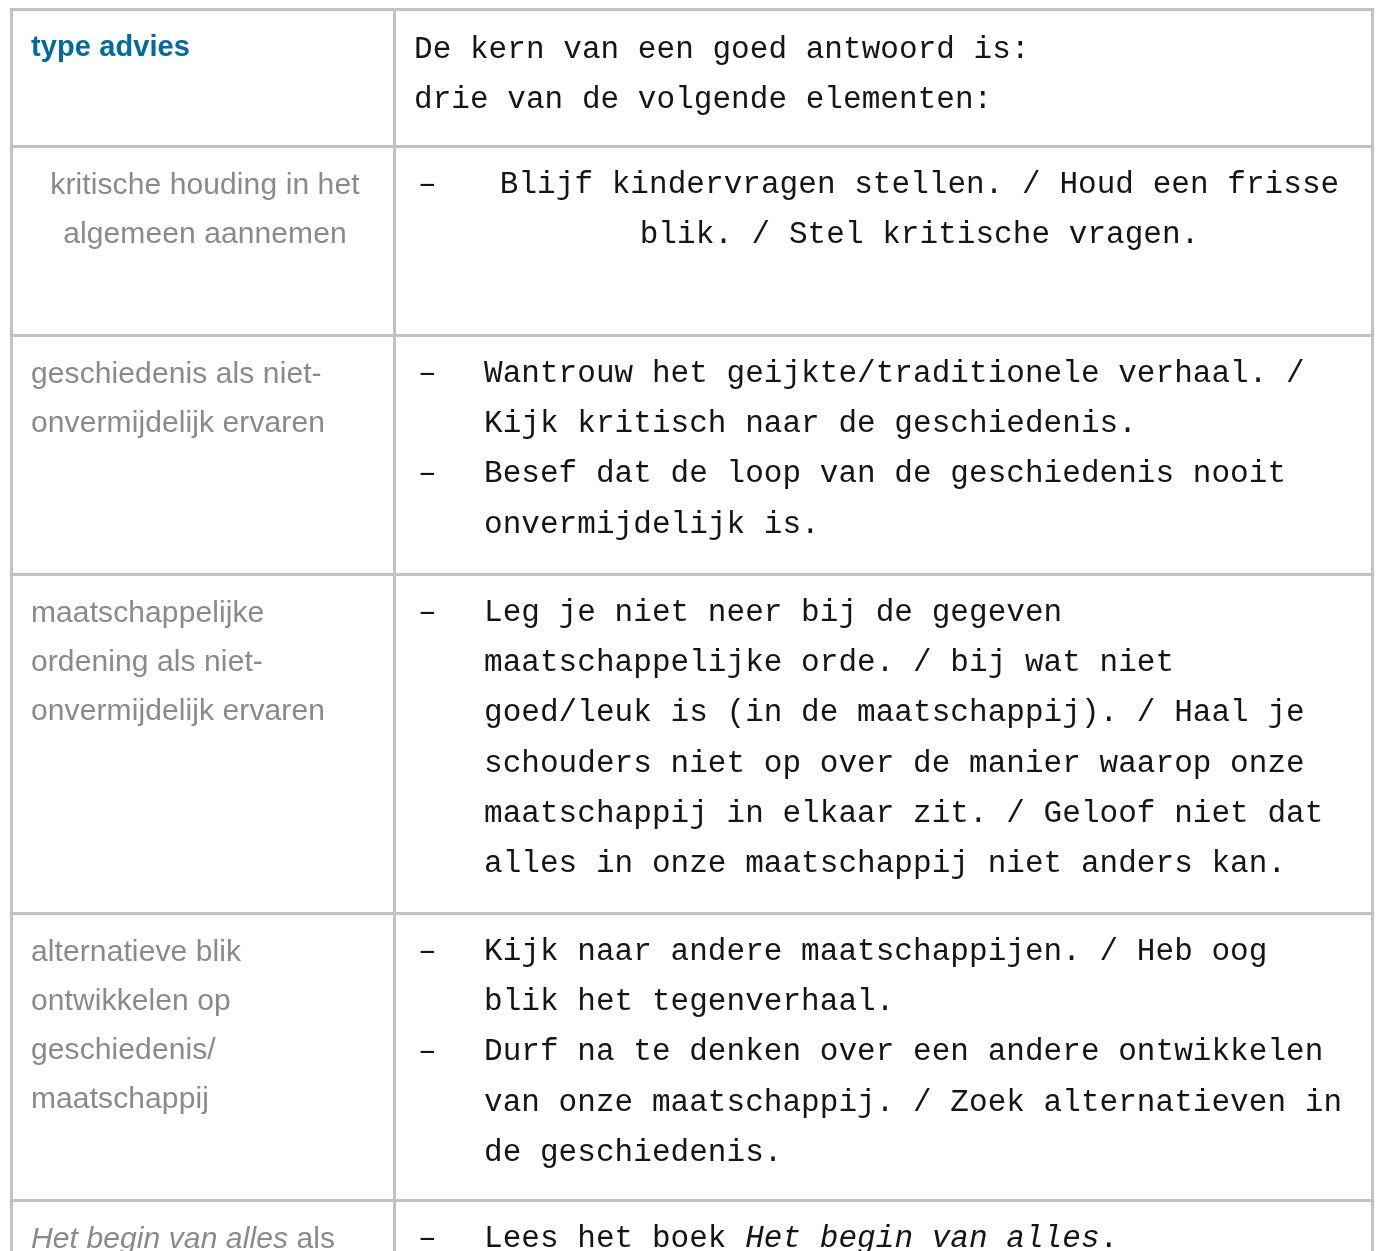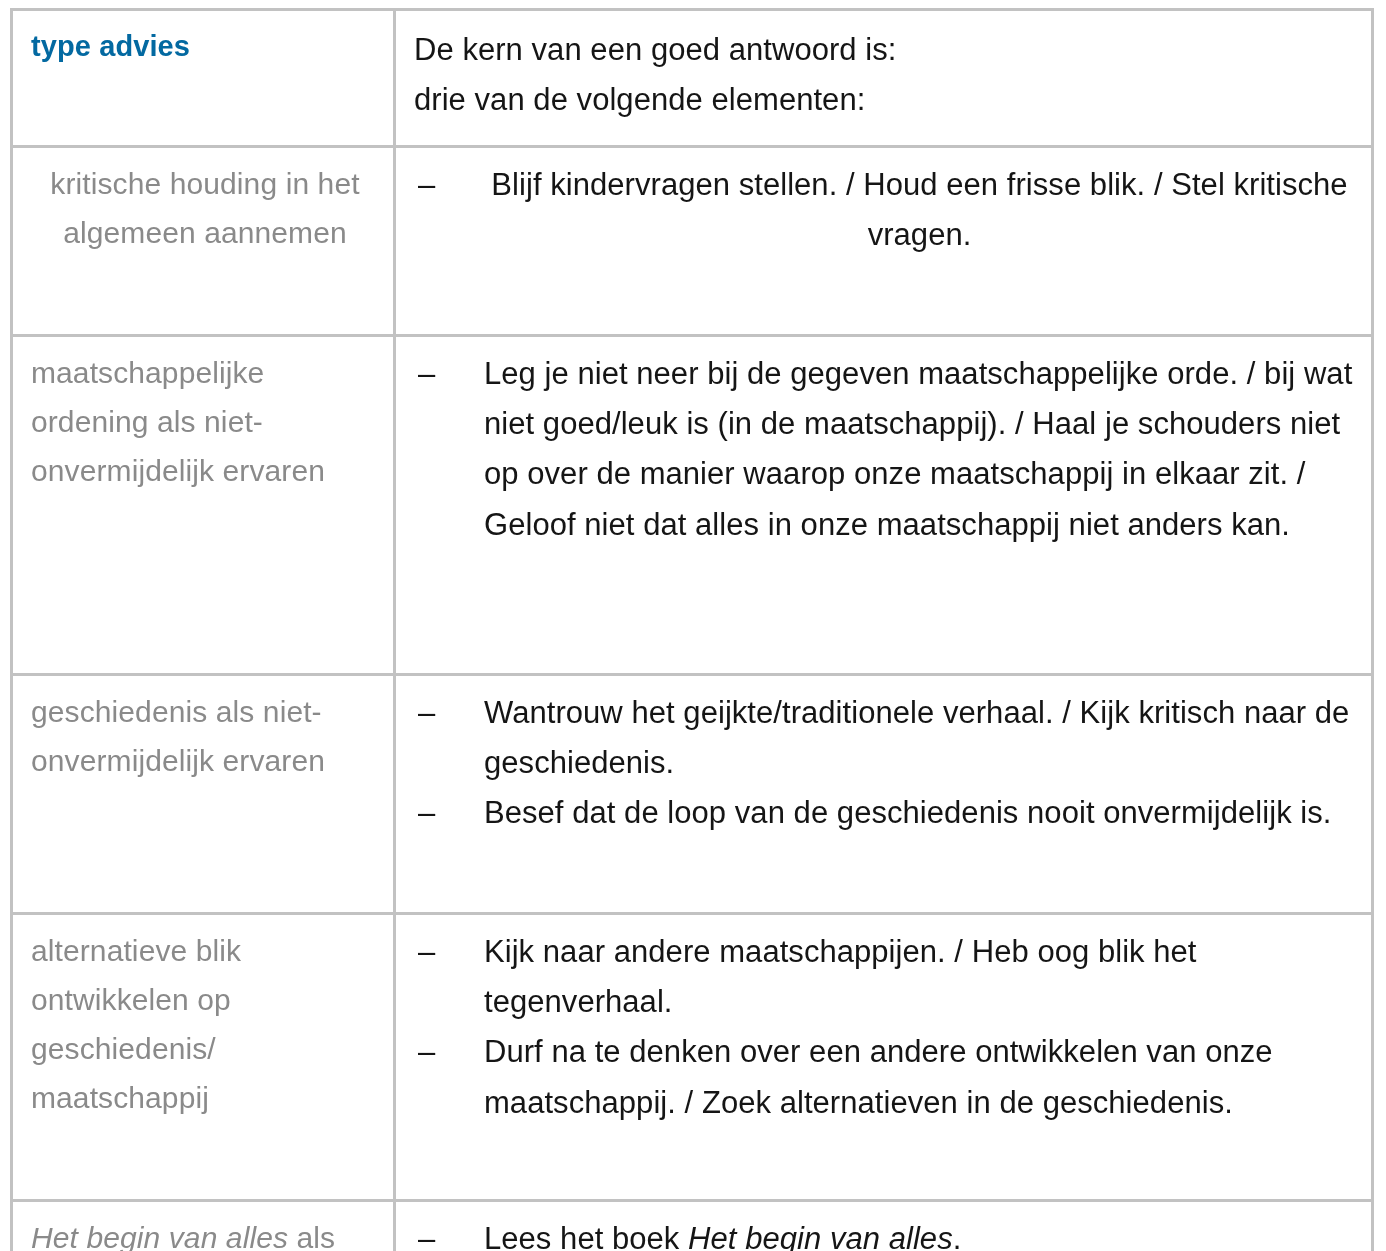--- a/index.html
+++ b/index.html
@@ -49,20 +49,21 @@
     font-style: italic;
   }
 
   
   .col-answer {
     color: #151515;
     font-size: 31px;
     line-height: 1.62;
     padding: 12px 16px 16px 16px !important;
     letter-spacing: 0.05px;
+    font-family: Liberation Mono, monospace;
   }
   .col-answer.header-cell {
     padding-top: 14px !important;
     padding-left: 18px !important;
   }
   .header-cell .hdr-line {
     display: block;
   }
 
   .bullet-list {
@@ -118,47 +119,47 @@
       <td class="col-answer">
         <ul class="bullet-list">
           <li>
             <span class="dash">–</span>
             <span>Blijf kindervragen stellen. / Houd een frisse blik. / Stel kritische vragen.</span>
           </li>
         </ul>
       </td>
     </tr>
 
-    <tr id="row-2">
-      <td class="col-type">
-        <span>maatschappelijke ordening als niet-onvermijdelijk ervaren</span>
-      </td>
-      <td class="col-answer">
-        <ul class="bullet-list">
-          <li>
-            <span class="dash">–</span>
-            <span>Leg je niet neer bij de gegeven maatschappelijke orde. / bij wat niet goed/leuk is (in de maatschappij). / Haal je schouders niet op over de manier waarop onze maatschappij in elkaar zit. / Geloof niet dat alles in onze maatschappij niet anders kan.</span>
-          </li>
-        </ul>
-      </td>
-    </tr>
-
     <tr id="row-3">
       <td class="col-type">
         <span>geschiedenis als niet-onvermijdelijk ervaren</span>
       </td>
       <td class="col-answer">
         <ul class="bullet-list">
           <li>
             <span class="dash">–</span>
             <span>Wantrouw het geijkte/traditionele verhaal. / Kijk kritisch naar de geschiedenis.</span>
           </li>
           <li>
             <span class="dash">–</span>
             <span>Besef dat de loop van de geschiedenis nooit onvermijdelijk is.</span>
+          </li>
+        </ul>
+      </td>
+    </tr>
+
+    <tr id="row-2">
+      <td class="col-type">
+        <span>maatschappelijke ordening als niet-onvermijdelijk ervaren</span>
+      </td>
+      <td class="col-answer">
+        <ul class="bullet-list">
+          <li>
+            <span class="dash">–</span>
+            <span>Leg je niet neer bij de gegeven maatschappelijke orde. / bij wat niet goed/leuk is (in de maatschappij). / Haal je schouders niet op over de manier waarop onze maatschappij in elkaar zit. / Geloof niet dat alles in onze maatschappij niet anders kan.</span>
           </li>
         </ul>
       </td>
     </tr>
 
     <tr id="row-4">
       <td class="col-type">
         <span>alternatieve blik ontwikkelen op geschiedenis/ maatschappij</span>
       </td>
       <td class="col-answer">

